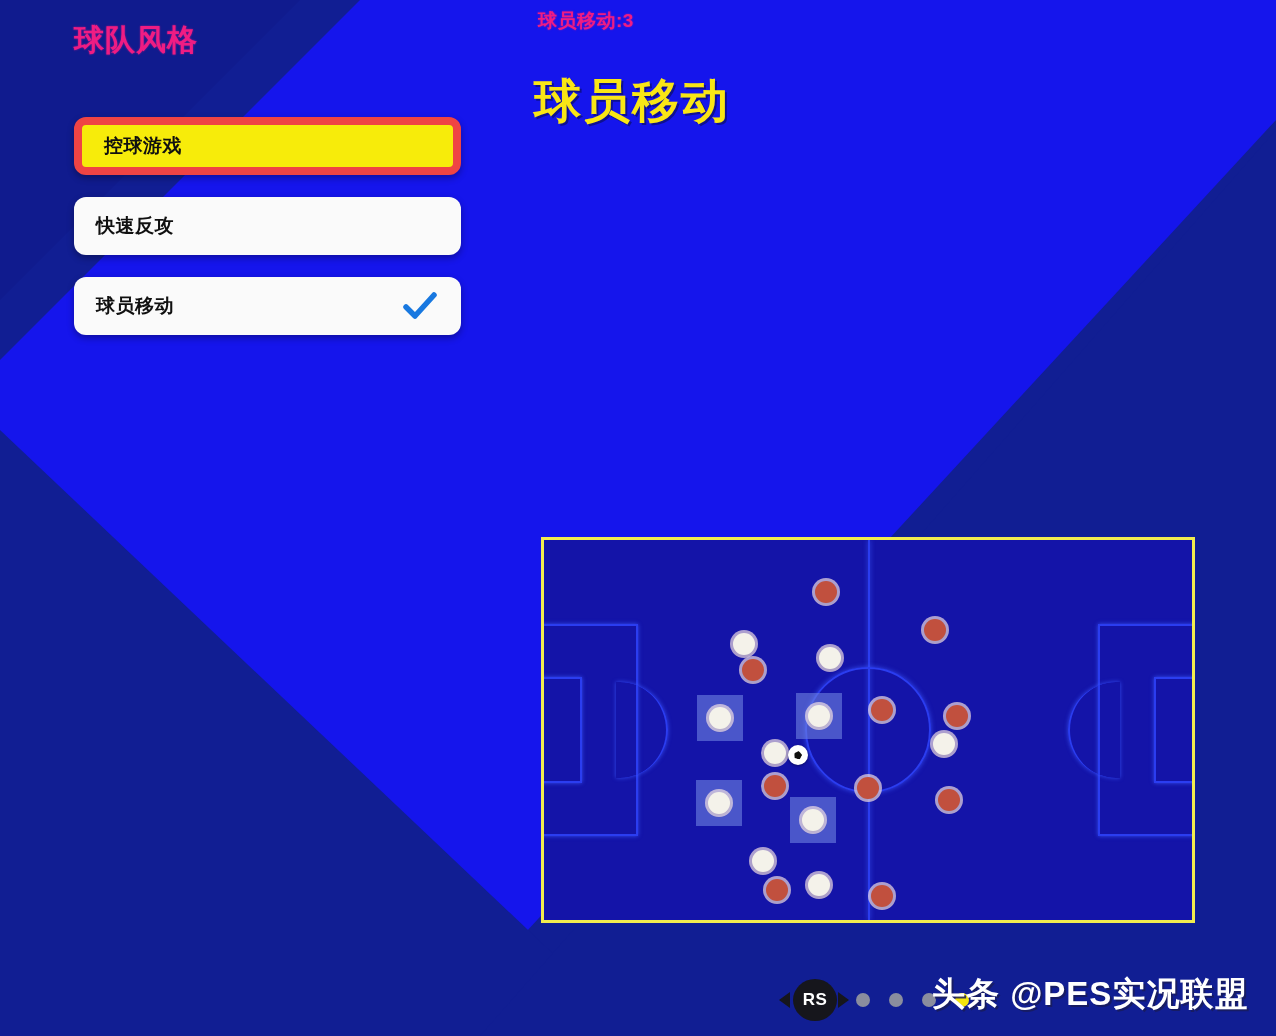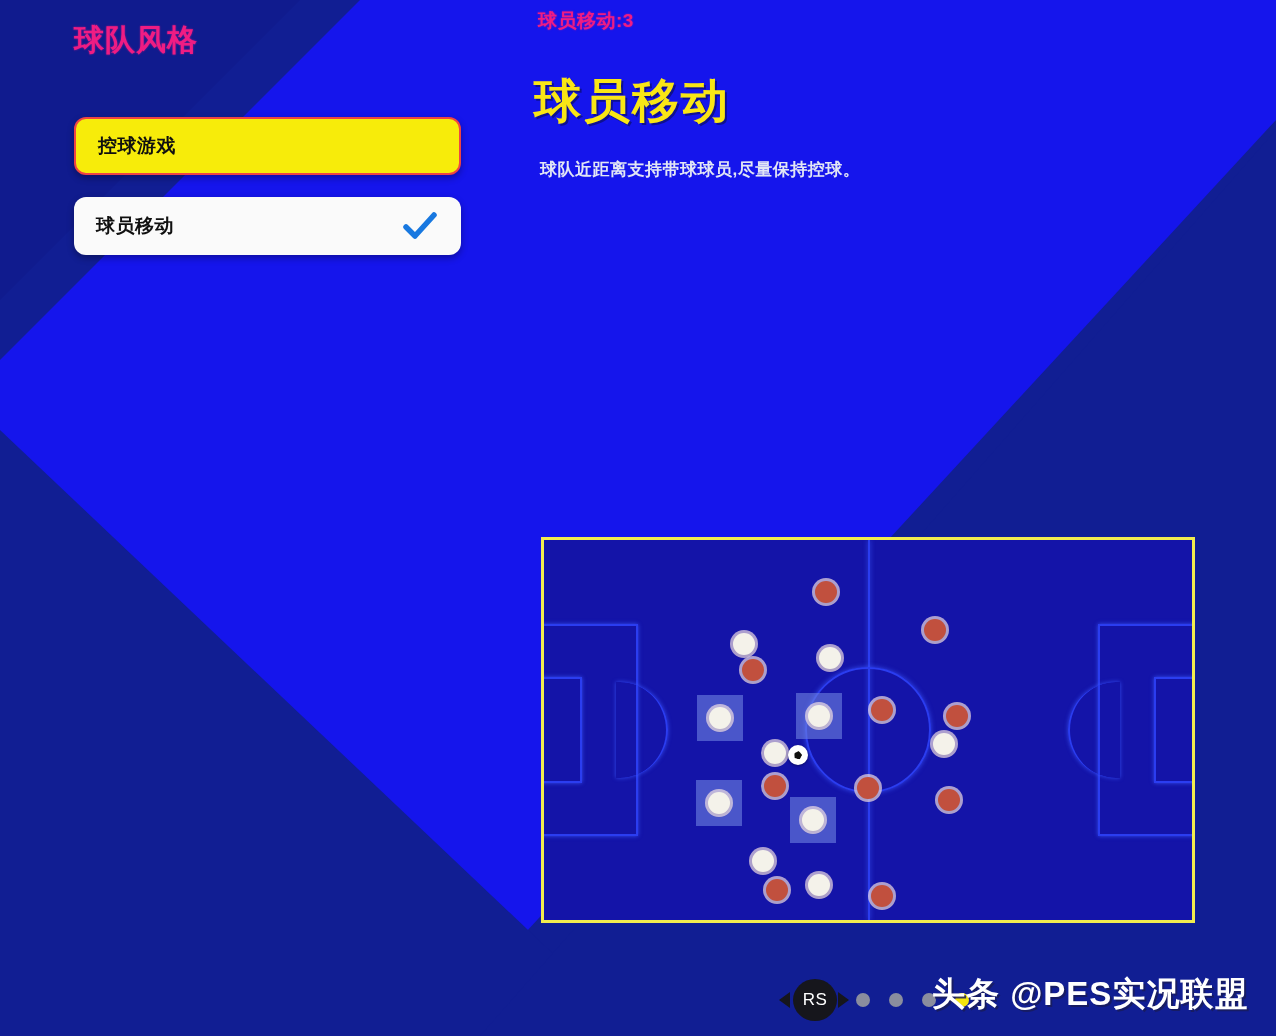--- a/index.html
+++ b/index.html
@@ -52,21 +52,21 @@
     border-radius: 12px;
     background: #fafafa;
     box-shadow: 0 3px 7px rgba(0,0,0,.32);
     display: flex;
     align-items: center;
     padding: 0 20px 0 22px;
     box-sizing: border-box;
   }
   .style-item.selected {
     background: #f7ec0a;
-    border: 2px solid #ef4444;
+    border: 8px solid #ef4444;
     height: 58px;
   }
   .style-label {
     font-size: 19px;
     font-weight: 700;
     color: #101010;
     letter-spacing: .5px;
   }
   .check-icon {
     position: absolute;
@@ -193,21 +193,21 @@
     position: absolute;
     left: 14px; top: 0;
     width: 44px; height: 42px;
     border-radius: 50%;
     background: #16161c;
     display: flex;
     align-items: center;
     justify-content: center;
     color: #ffffff;
     font-size: 17px;
-    font-weight: 400;
+    font-weight: 700;
     letter-spacing: .5px;
   }
   .rs-arrow {
     position: absolute;
     top: 13px;
     width: 0; height: 0;
     border-top: 8px solid transparent;
     border-bottom: 8px solid transparent;
   }
   .rs-arrow.left  { left: 0;  border-right: 11px solid #16161c; }
@@ -252,35 +252,37 @@
   </svg>
 
   <div class="panel-title">球队风格</div>
 
   <div class="style-list">
 
     <div class="style-item selected">
       <span class="style-label">控球游戏</span>
     </div>
 
+    <div class="style-item">
+      <span class="style-label">快速反攻</span>
+    </div>
 
     <div class="style-item">
       <span class="style-label">球员移动</span>
       <svg class="check-icon" viewBox="0 0 34 28">
         <path d="M3 15 L12 24 L31 3" stroke="#1878e0" stroke-width="5.5" fill="none" stroke-linecap="round" stroke-linejoin="round"></path>
       </svg>
     </div>
 
 
 
   </div>
 
   <div class="move-label">球员移动:3</div>
   <div class="headline">球员移动</div>
-  <div class="desc">球队近距离支持带球球员,尽量保持控球。</div>
 
   <div class="pitch-frame">
     <div class="pitch-inner">
 
       <div class="halfline" style="left:50%;"></div>
       <div class="center-circle" style="left:50%;top:50%;width:126px;height:126px;transform:translate(-50%,-50%);"></div>
 
       <div class="line" style="left:-4px;top:22%;width:98px;height:56%;"></div>
       <div class="line" style="left:-4px;top:36%;width:42px;height:28%;"></div>
       <div class="arc" style="left:72px;top:50%;width:52px;height:96px;transform:translateY(-50%);

